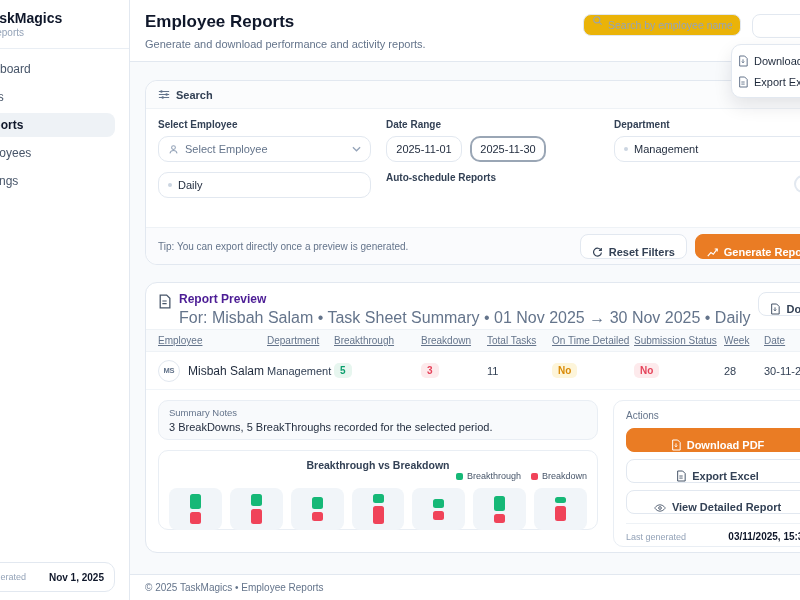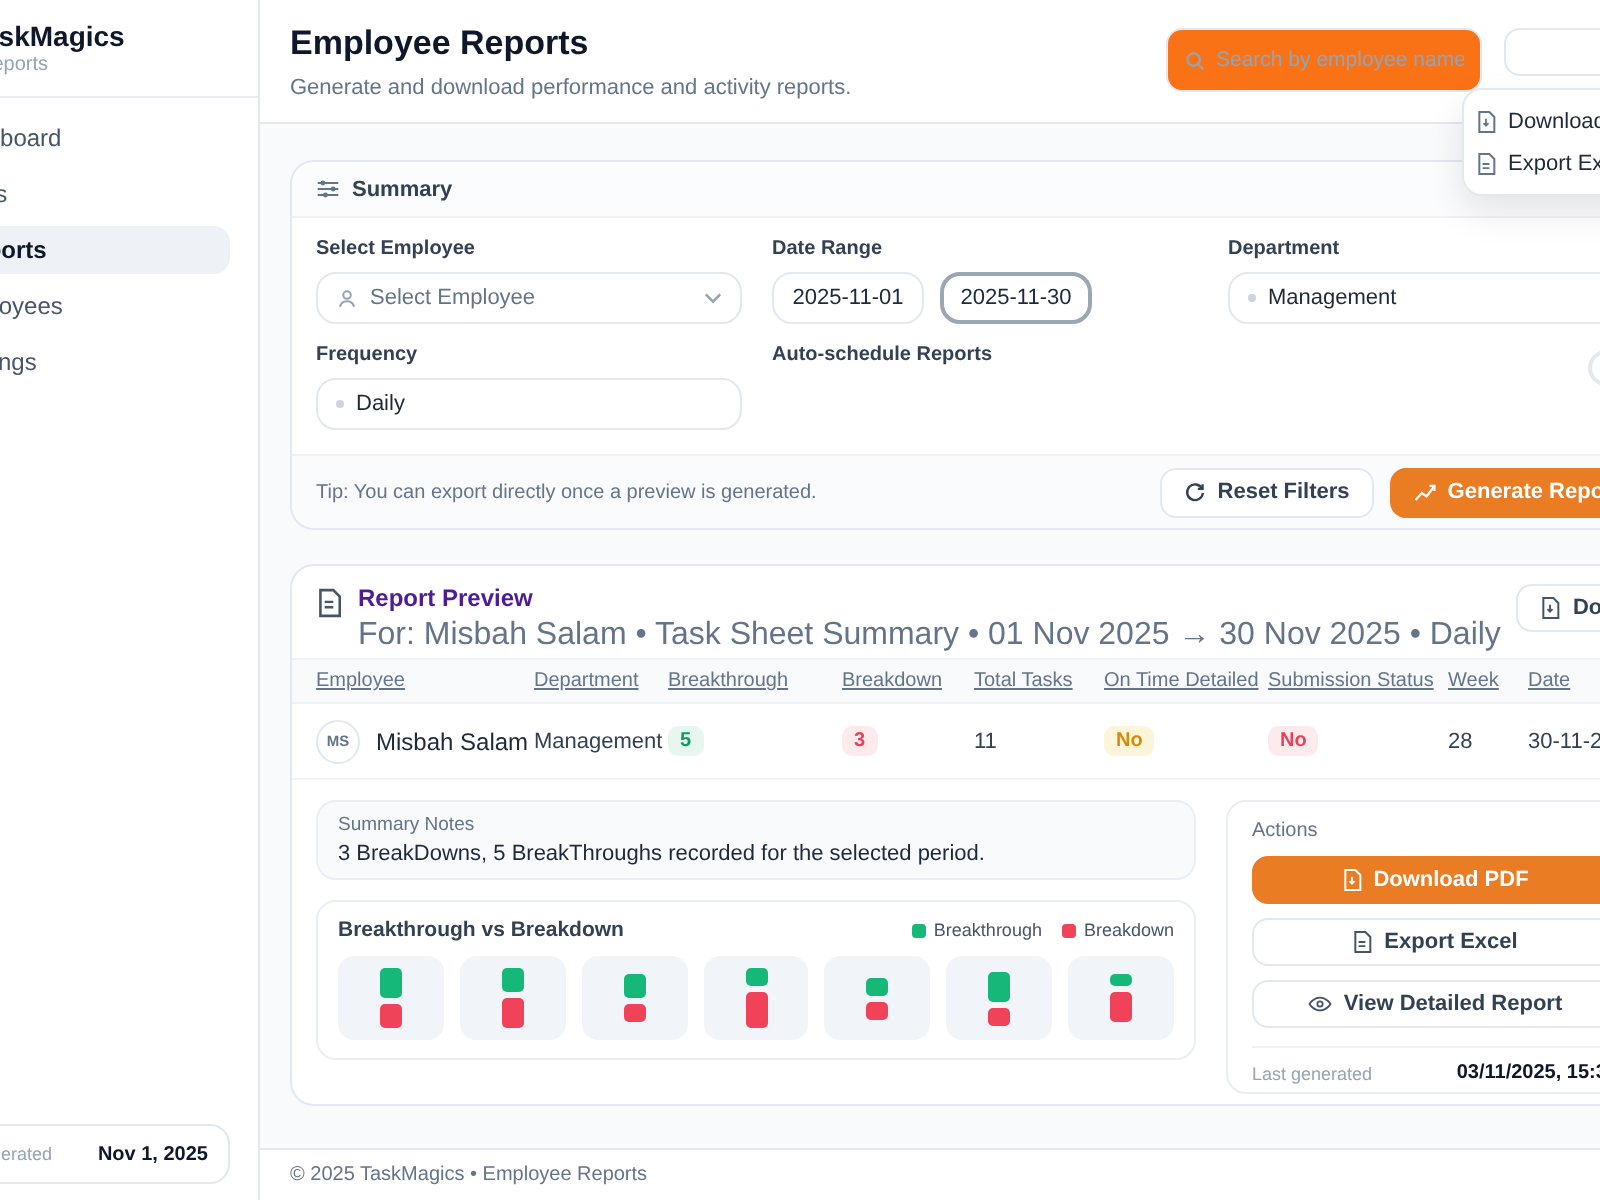--- a/index.html
+++ b/index.html
@@ -26,23 +26,23 @@
     background:#fff; border:1px solid #e2e8f0; border-radius:10px;
     display:flex; align-items:center; justify-content:space-between; padding:0 10px; }
   .side-card .lbl { font-size:9px; color:#94a3b8; white-space:nowrap; }
   .side-card .val { font-size:10px; font-weight:bold; color:#0f172a; white-space:nowrap; }
 
   
   .topbar { position:absolute; left:130px; top:0; width:670px; height:62px;
     background:#fff; border-bottom:1px solid #e2e8f0; }
   .page-title { position:absolute; left:15px; top:12px; font-size:17px; font-weight:bold; color:#0f172a; }
   .page-sub { position:absolute; left:15px; top:38px; font-size:11px; color:#64748b; }
-  .search-box { position:absolute; left:453px; top:14px; width:158px; height:32px;
-    border:1px solid #e2e8f0; border-radius:8px; background:#f97316;
-    display:flex; align-items:center; padding:0 8px; gap:5px; }
+  .search-box { position:absolute; left:453px; top:14px; width:158px; height:22px;
+    border:1px solid #e2e8f0; border-radius:8px; background:#eab308;
+    display:flex; padding:0 8px; gap:5px; }
   .search-box input { border:none; outline:none; width:100%; font-size:10.5px;
     font-family:inherit; color:#334155; background:transparent; }
   .search-box input::placeholder { color:#94a3b8; }
   .stub-btn { position:absolute; left:622px; top:14px; width:70px; height:24px;
     border:1px solid #e2e8f0; border-radius:8px; background:#fff; }
 
   
   .export-menu { position:absolute; left:731px; top:44px; width:130px; z-index:50;
     background:#fff; border:1px solid #e2e8f0; border-radius:10px; padding:5px 6px;
     box-shadow:0 8px 18px rgba(15,23,42,.10); }
@@ -71,21 +71,21 @@
     text-align:center; font-size:11px; color:#1e293b; display:flex; align-items:center; justify-content:center; }
   .date-input.focused { border:2px solid #9aa6b5; font-weight:500; }
   .toggle { position:absolute; left:648px; top:94px; width:34px; height:18px;
     border-radius:9px; background:#e2e8f0; }
   .toggle::after { content:""; position:absolute; left:2px; top:2px; width:14px; height:14px;
     border-radius:50%; background:#fff; }
   .filters-foot { position:absolute; left:0; right:0; bottom:0; height:37px;
     border-top:1px solid #eef2f6; background:#fafbfd; border-radius:0 0 12px 12px;
     display:flex; align-items:center; padding:0 12px; gap:8px; }
   .tip { font-size:10px; color:#64748b; }
-  .btn { display:inline-flex; align-items:center; justify-content:center; gap:6px;
+  .btn { display:inline-flex; align-items:flex-end; justify-content:center; gap:6px;
     height:25px; border-radius:8px; border:1px solid #e2e8f0; background:#fff;
     font-size:11px; font-weight:bold; color:#334155; padding:0 11px; cursor:pointer; white-space:nowrap; }
   .btn.orange { background:#ea7c24; border-color:#ea7c24; color:#fff; }
   .filters-foot .btn.reset { margin-left:auto; }
 
   
   .preview { left:145px; top:282px; width:690px; height:271px; }
   .prev-head { height:46px; display:flex; align-items:flex-start; padding:9px 12px 0 12px; gap:8px; }
   .prev-title { font-size:12px; font-weight:bold; color:#4c1d95; }
   .prev-sub { font-size:16px; color:#64748b; margin-top:3px; white-space:nowrap; }
@@ -113,21 +113,21 @@
   .bg-amber { background:#fdf5da; color:#d98a06; }
 
   .prev-body { display:flex; padding:10px 12px; gap:15px; }
   .left-col { width:440px; flex:none; }
   .summary-card { background:#f8fafc; border:1px solid #e9eef4; border-radius:10px;
     padding:6px 10px; height:40px; }
   .summary-card .lbl { font-size:9.5px; color:#64748b; }
   .summary-card .txt { font-size:11px; color:#1e293b; margin-top:3px; }
   .chart-card { margin-top:10px; background:#fff; border:1px solid #e9eef4; border-radius:10px;
     padding:8px 10px; height:80px; }
-  .chart-head { display:flex; align-items:center; }
+  .chart-head { display:flex; align-items:center;flex-direction:column; }
   .chart-title { font-size:10.5px; font-weight:bold; color:#334155; }
   .legend { margin-left:auto; display:flex; gap:10px; align-items:center; }
   .legend .li { display:flex; align-items:center; gap:4px; font-size:9px; color:#475569; }
   .sq { width:7px; height:7px; border-radius:2px; display:inline-block; }
   .sq.g { background:#16b877; } .sq.r { background:#f04359; }
   .bars { display:flex; gap:8px; margin-top:7px; }
   .bar-cell { flex:1; height:42px; background:#f1f5f9; border-radius:8px;
     display:flex; flex-direction:column; align-items:center; justify-content:center; gap:3px; }
   .bar { width:11px; border-radius:2.5px; display:block; }
   .bar.green { background:#16b877; } .bar.red { background:#f04359; }
@@ -211,21 +211,21 @@
   <section class="card filters">
     <div class="filters-head">
       <span>
         <svg width="12" height="11" viewBox="0 0 14 12">
             <path d="M1 2.5h12M1 6h12M1 9.5h12" stroke="#64748b" stroke-width="1.2"></path>
             <circle cx="4" cy="2.5" r="1.4" fill="#64748b"></circle>
             <circle cx="10" cy="6" r="1.4" fill="#64748b"></circle>
             <circle cx="5.5" cy="9.5" r="1.4" fill="#64748b"></circle>
           </svg>
       </span>
-      <span>Summary</span>
+      <span>Search</span>
     </div>
 
     <div class="filters-body">
       <div>
         <div class="f-label">Select Employee</div>
         <div class="ctrl">
           <span>
             <svg width="11" height="11" viewBox="0 0 14 14">
                 <circle cx="7" cy="4.5" r="2.4" fill="none" stroke="#94a3b8" stroke-width="1.3"></circle>
                 <path d="M2.5 12c.6-2.5 2.3-3.6 4.5-3.6S10.9 9.5 11.5 12" fill="none" stroke="#94a3b8" stroke-width="1.3"></path>
@@ -251,21 +251,20 @@
 
       <div>
         <div class="f-label">Department</div>
         <div class="ctrl">
           <span class="dot-ico"></span>
           <span>Management</span>
         </div>
       </div>
 
       <div>
-        <div class="f-label">Frequency</div>
         <div class="ctrl">
           <span class="dot-ico"></span>
           <span>Daily</span>
         </div>
       </div>
 
       <div>
         <div class="f-label">Auto-schedule Reports</div>
       </div>
     </div>

